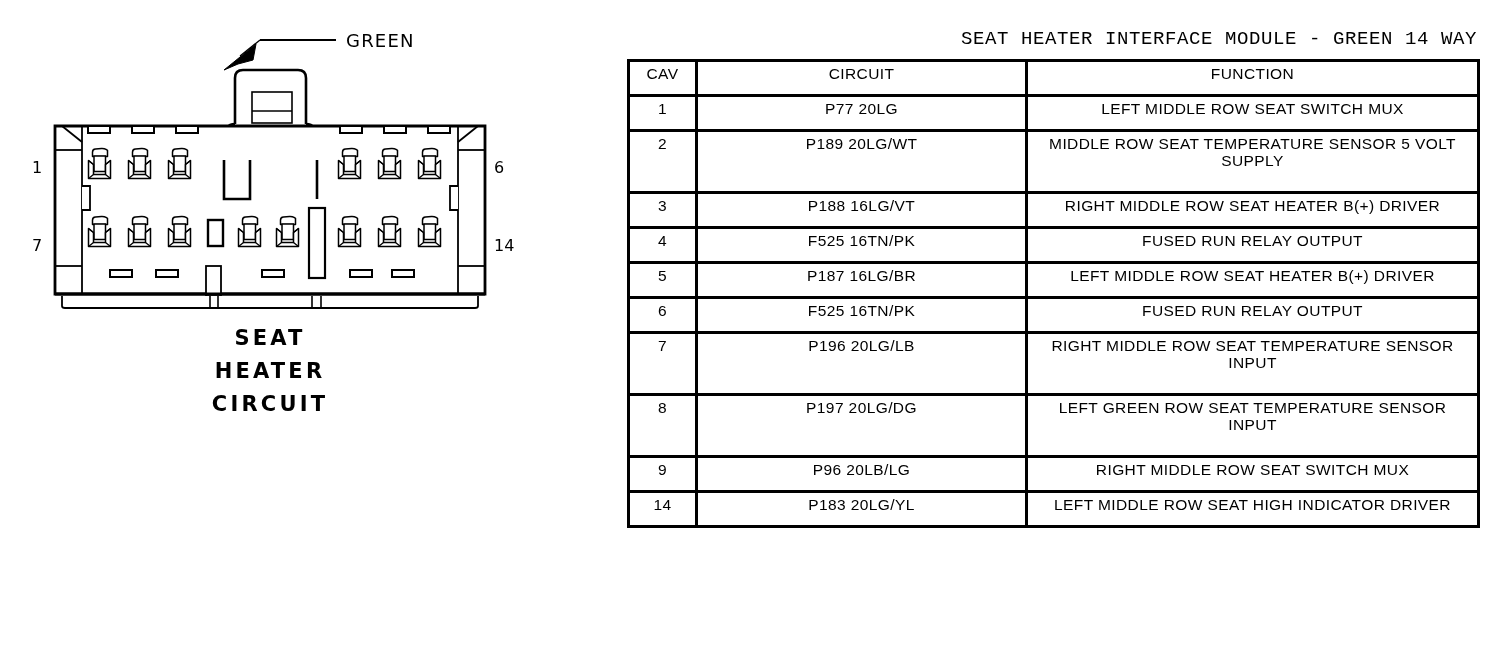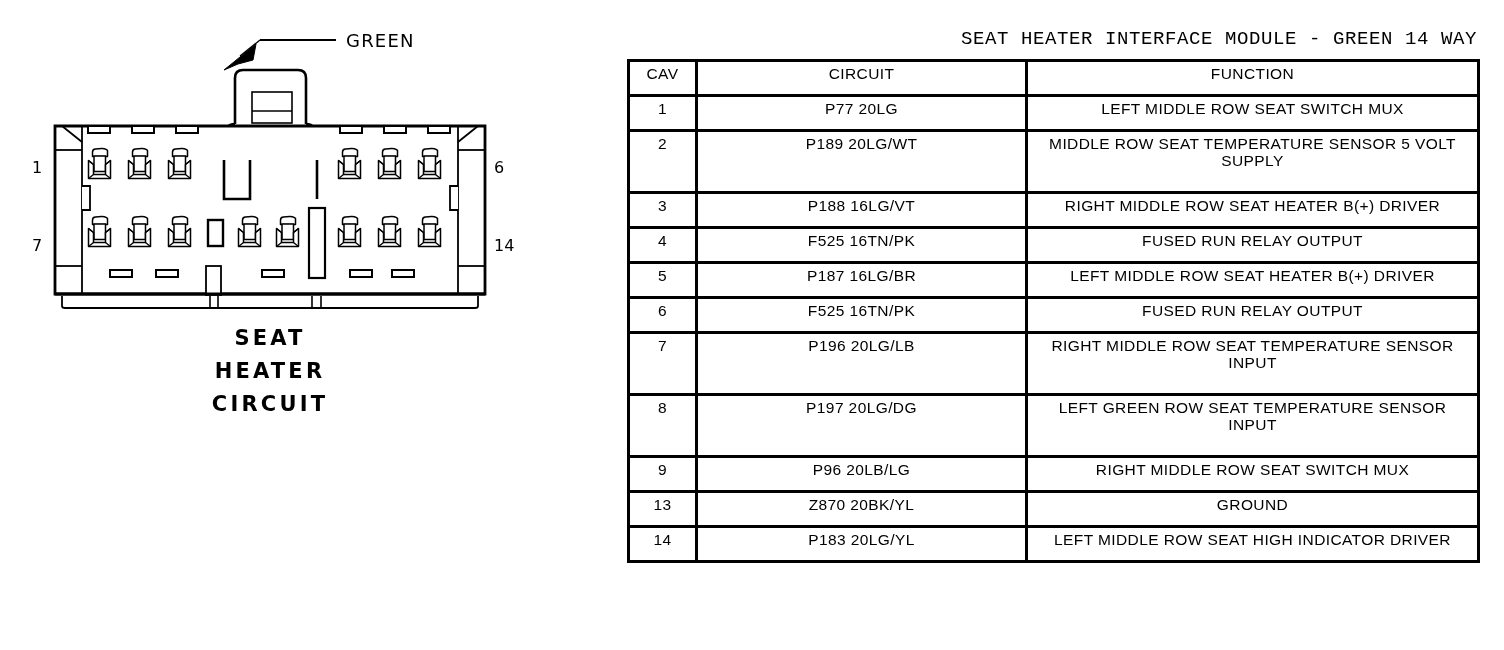--- a/index.html
+++ b/index.html
@@ -272,24 +272,19 @@
           <td class="cav">8</td>
           <td class="circuit">P197 20LG/DG</td>
           <td class="function">LEFT GREEN ROW SEAT TEMPERATURE SENSOR INPUT</td>
         </tr>
         <tr class="row-1line">
           <td class="cav">9</td>
           <td class="circuit">P96 20LB/LG</td>
           <td class="function">RIGHT MIDDLE ROW SEAT SWITCH MUX</td>
         </tr>
         <tr class="row-1line">
-          <td class="cav">13</td>
-          <td class="circuit">Z870 20BK/YL</td>
-          <td class="function">GROUND</td>
-        </tr>
-        <tr class="row-1line">
           <td class="cav">14</td>
           <td class="circuit">P183 20LG/YL</td>
           <td class="function">LEFT MIDDLE ROW SEAT HIGH INDICATOR DRIVER</td>
         </tr>
       </tbody>
   </table>
 </div>
 
 </body></html>

